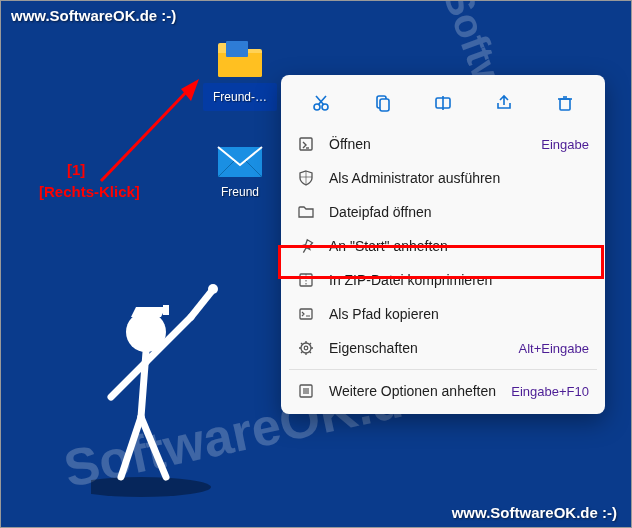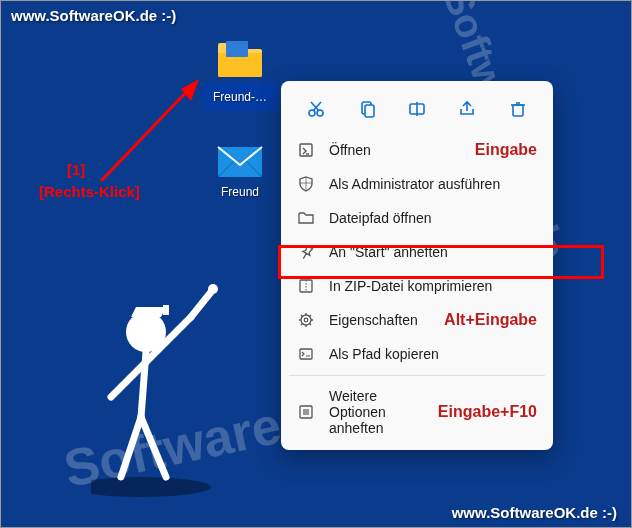--- a/index.html
+++ b/index.html
@@ -73,23 +73,23 @@
   .arrow {
     position: absolute;
     top: 70px;
     left: 90px;
     width: 120px;
     height: 120px;
     pointer-events:none;
   }
   .context-menu {
     position: absolute;
-    top: 80px;
+    top: 74px;
     left: 280px;
-    width: 272px;
+    width: 324px;
     background: #f9f9f9;
     border-radius: 8px;
     box-shadow: 0 8px 24px rgba(0,0,0,0.35);
     padding: 6px;
   }
   .toolbar {
     display: flex;
     justify-content: space-around;
     padding: 6px 4px 8px 4px;
   }
@@ -112,21 +112,21 @@
   .menu-icon {
     width: 18px;
     height: 18px;
     margin-right: 14px;
     flex-shrink: 0;
     display:flex;
     align-items:center;
     justify-content:center;
   }
   .menu-label { flex: 1; }
-  .menu-shortcut { color: #b91c1c; font-size: 16px; margin-left: 8px; font-weight: bold;}
+  .menu-shortcut { color: #4c1d95; font-size: 13px; margin-left: 8px;}
   .sep { height:1px; background:#e0e0e0; margin:4px 2px; }
   .highlight-box {
     position: absolute;
     border: 3px solid #ff0000;
     top: 244px;
     left: 277px;
     width: 326px;
     height: 34px;
     pointer-events: none;
   }
@@ -258,37 +258,37 @@
           <rect x="2" y="2" width="12" height="12" rx="1" fill="none" stroke="#555" stroke-width="1.3"></rect>
           <line x1="8" y1="2" x2="8" y2="14" stroke="#555" stroke-width="1" stroke-dasharray="1.5 1.5"></line>
         </svg>
     </span>
     <span class="menu-label">In ZIP-Datei komprimieren</span>
   </div>
 
   <div class="menu-item">
     <span class="menu-icon">
       <svg width="16" height="16" viewBox="0 0 16 16">
+          <rect x="2" y="3" width="12" height="10" rx="1" fill="none" stroke="#555" stroke-width="1.3"></rect>
+          <path d="M4 6 L6 8 L4 10 M8 10 L12 10" stroke="#555" stroke-width="1.2" fill="none"></path>
+        </svg>
+    </span>
+    <span class="menu-label">Als Pfad kopieren</span>
+  </div>
+
+  <div class="menu-item">
+    <span class="menu-icon">
+      <svg width="16" height="16" viewBox="0 0 16 16">
           <circle cx="8" cy="8" r="5" fill="none" stroke="#555" stroke-width="1.3"></circle>
           <path d="M8 1 L8 3 M8 13 L8 15 M1 8 L3 8 M13 8 L15 8 M3 3 L4.5 4.5 M11.5 11.5 L13 13 M3 13 L4.5 11.5 M11.5 4.5 L13 3" stroke="#555" stroke-width="1.3"></path>
           <circle cx="8" cy="8" r="1.8" fill="none" stroke="#555" stroke-width="1.2"></circle>
         </svg>
     </span>
     <span class="menu-label">Eigenschaften</span>
     <span class="menu-shortcut">Alt+Eingabe</span>
-  </div>
-
-  <div class="menu-item">
-    <span class="menu-icon">
-      <svg width="16" height="16" viewBox="0 0 16 16">
-          <rect x="2" y="3" width="12" height="10" rx="1" fill="none" stroke="#555" stroke-width="1.3"></rect>
-          <path d="M4 6 L6 8 L4 10 M8 10 L12 10" stroke="#555" stroke-width="1.2" fill="none"></path>
-        </svg>
-    </span>
-    <span class="menu-label">Als Pfad kopieren</span>
   </div>
 
   <div class="sep"></div>
 
   <div class="menu-item">
     <span class="menu-icon">
       <svg width="16" height="16" viewBox="0 0 16 16">
           <rect x="2" y="2" width="12" height="12" rx="1" fill="none" stroke="#555" stroke-width="1.3"></rect>
           <line x1="5" y1="6" x2="11" y2="6" stroke="#555" stroke-width="1.2"></line>
           <line x1="5" y1="8" x2="11" y2="8" stroke="#555" stroke-width="1.2"></line>

